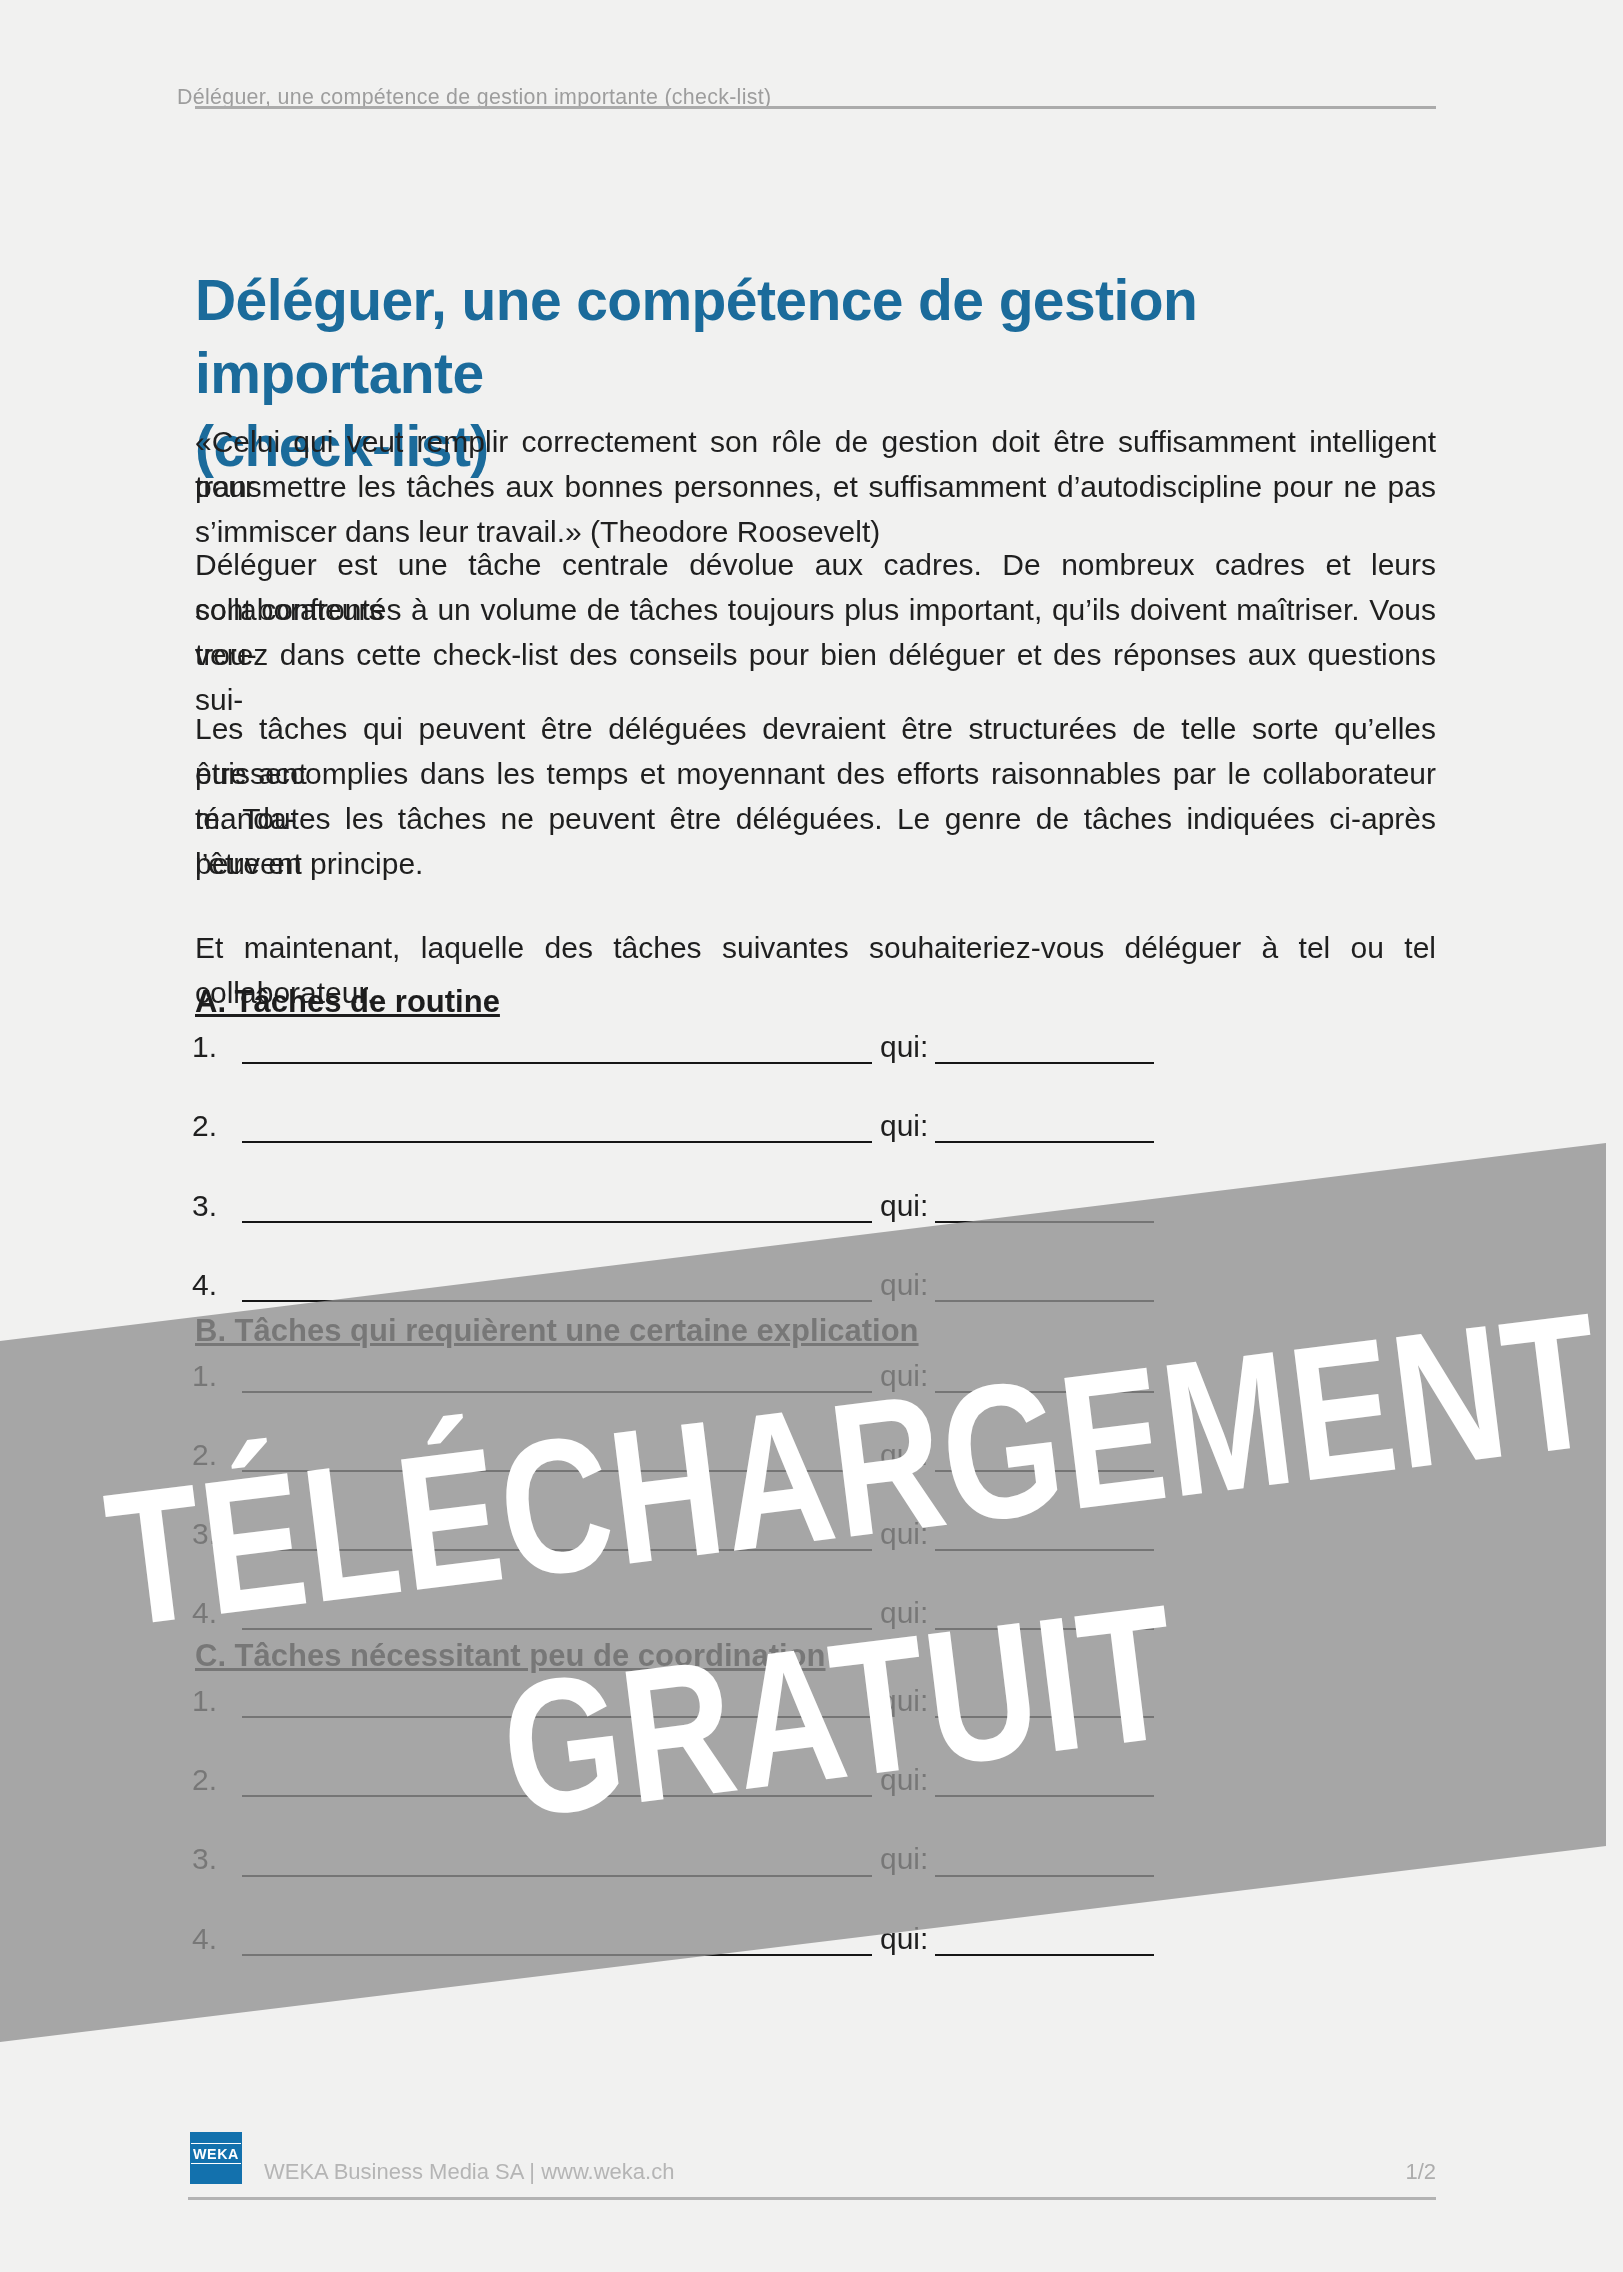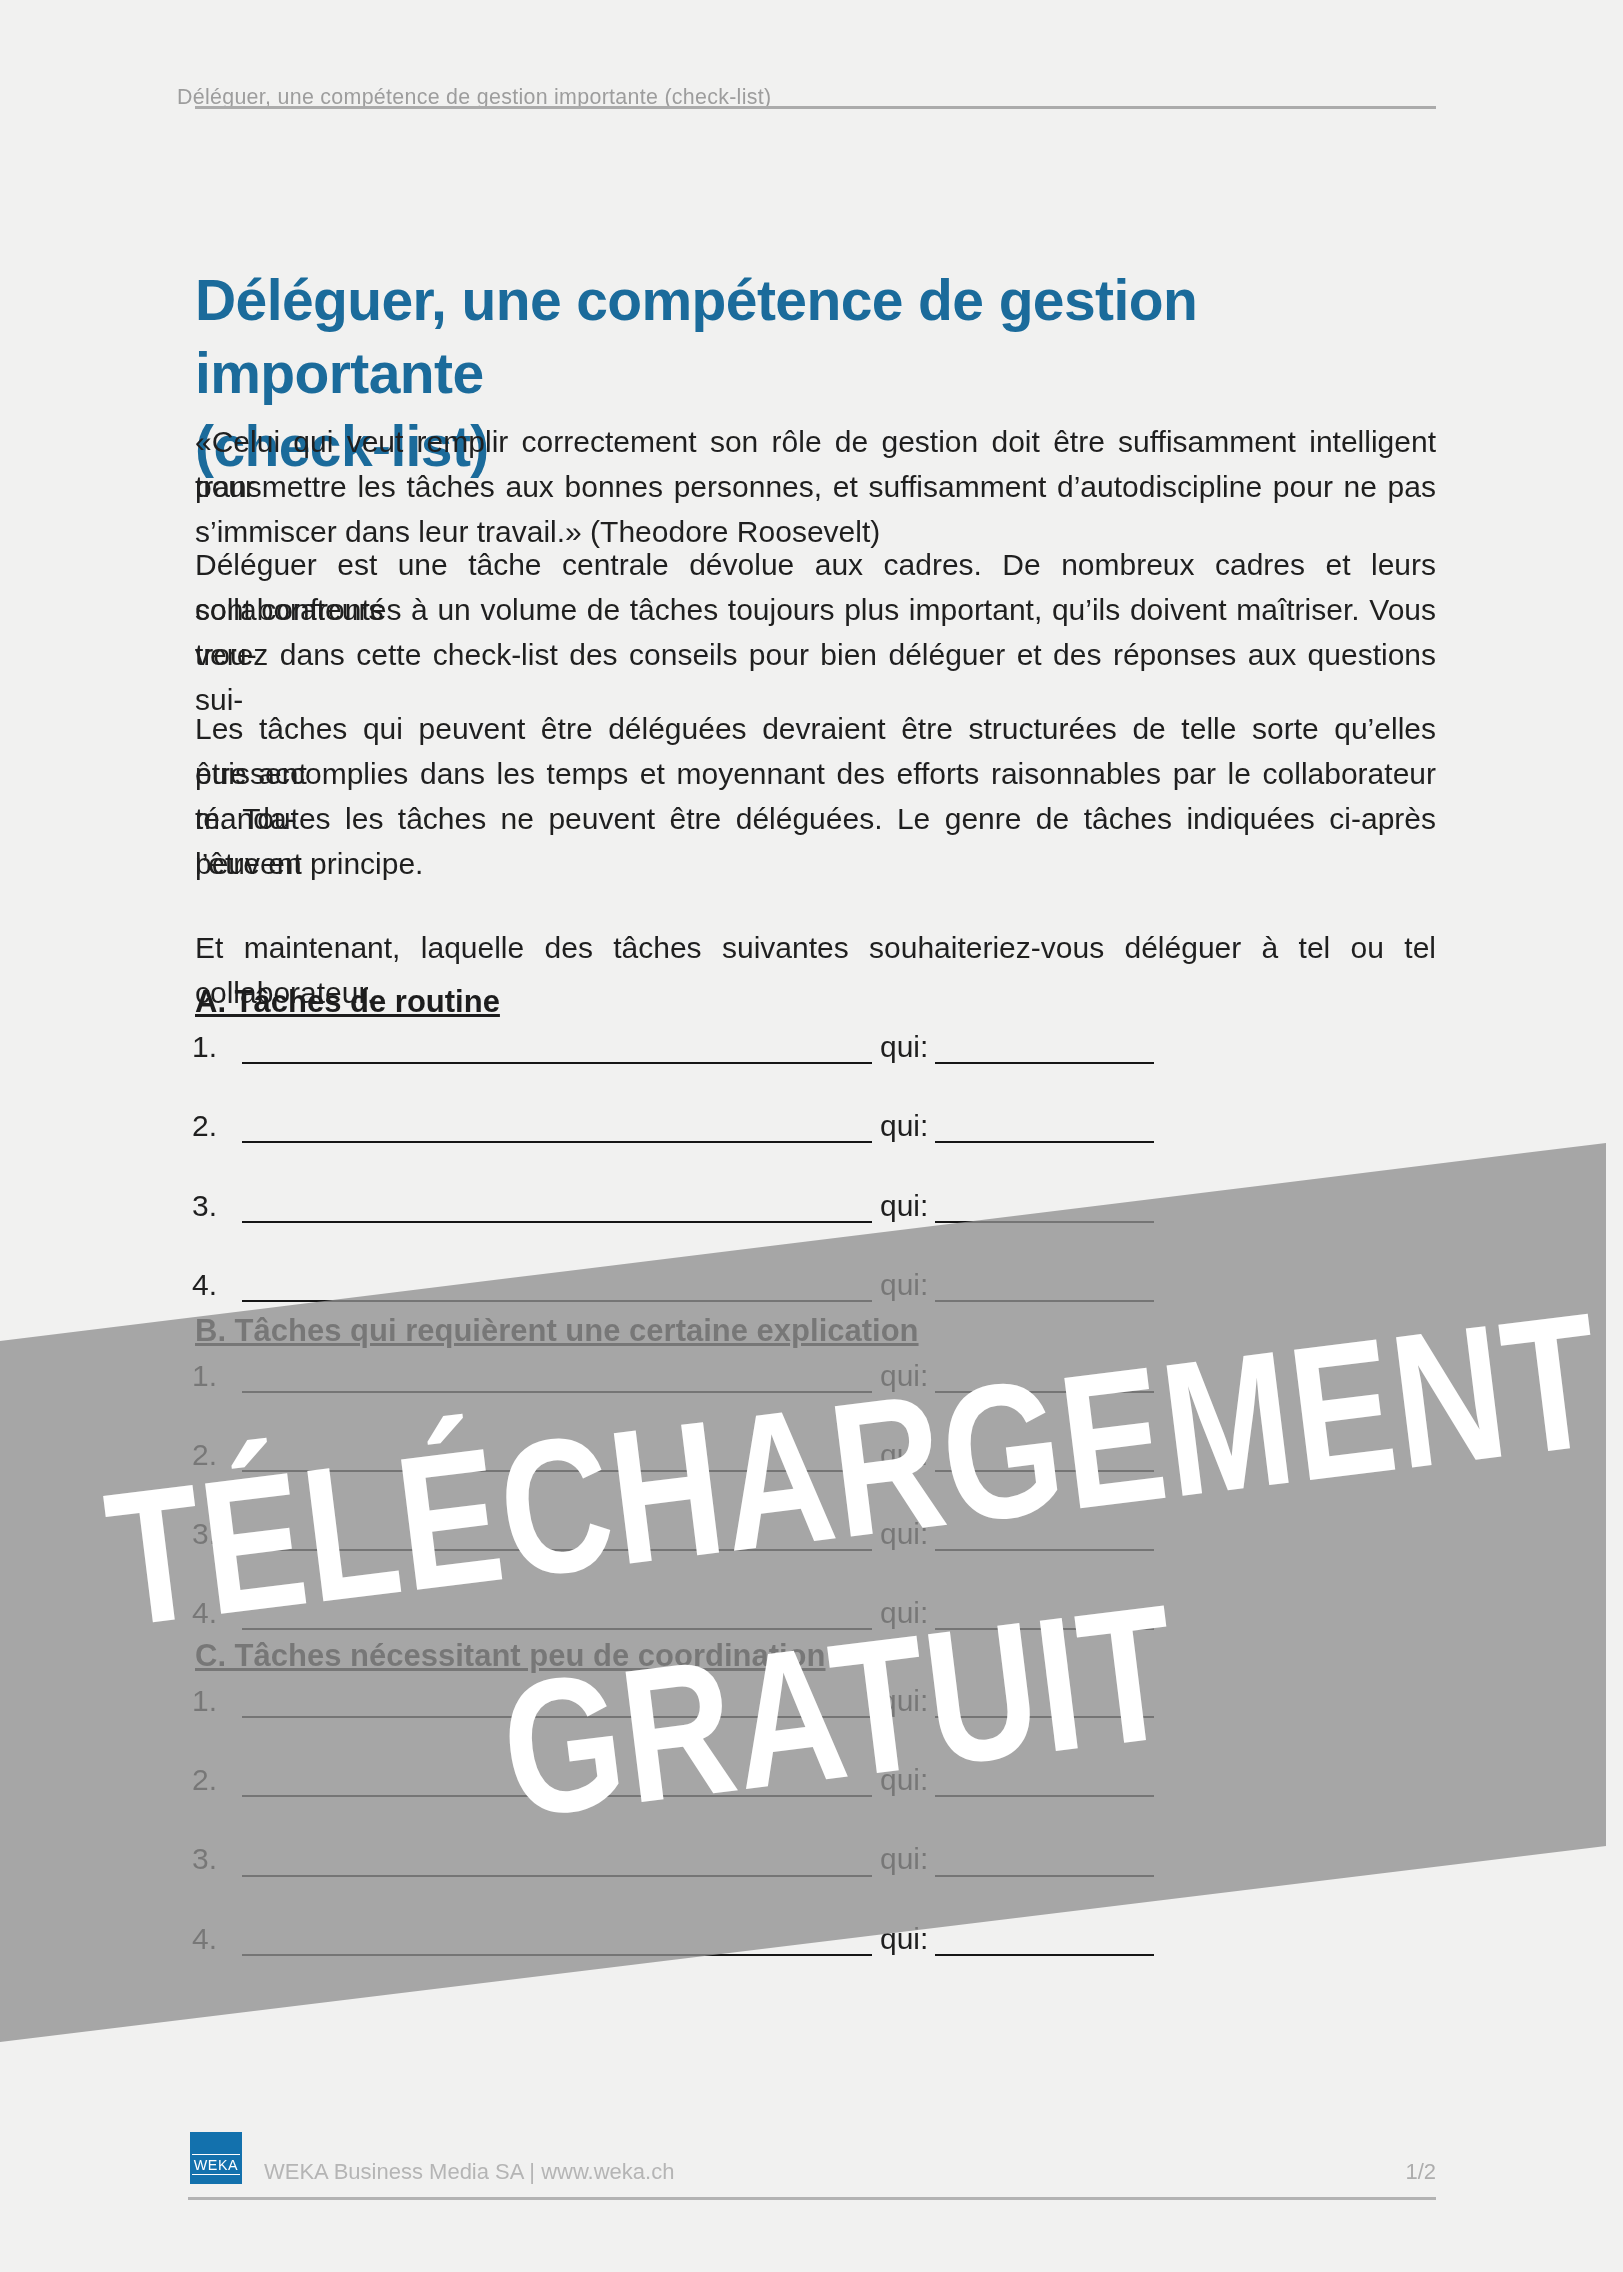--- a/index.html
+++ b/index.html
@@ -82,24 +82,24 @@
   }
 
   
   .weka-logo {
     left:190px; top:2132px; width:52px; height:52px;
     background:#1371ad;
     display:flex; align-items:flex-end; justify-content:center;
     z-index:2;
   }
   .weka-logo-word {
-    display:block; margin-bottom:9px;
+    display:block; margin-bottom:20px;
     border-top:1.9px solid #ffffff; border-bottom:1.9px solid #ffffff;
     padding:1.3px 1.9px;
-    color:#ffffff; font-weight:normal; font-size:14.3px; letter-spacing:0.6px;
+    color:#ffffff; font-weight:bold; font-size:14.3px; letter-spacing:0.6px;
     font-family:"Liberation Sans","DejaVu Sans",sans-serif;
   }
   .footer-text {
     left:264px; top:2159px; width:909px;
     font-size:22px; line-height:26px; color:#b5b5b5;
   }
   .page-number {
     left:1306px; top:2159px; width:130px; text-align:right;
     font-size:22px; line-height:26px; color:#adadad;
   }

